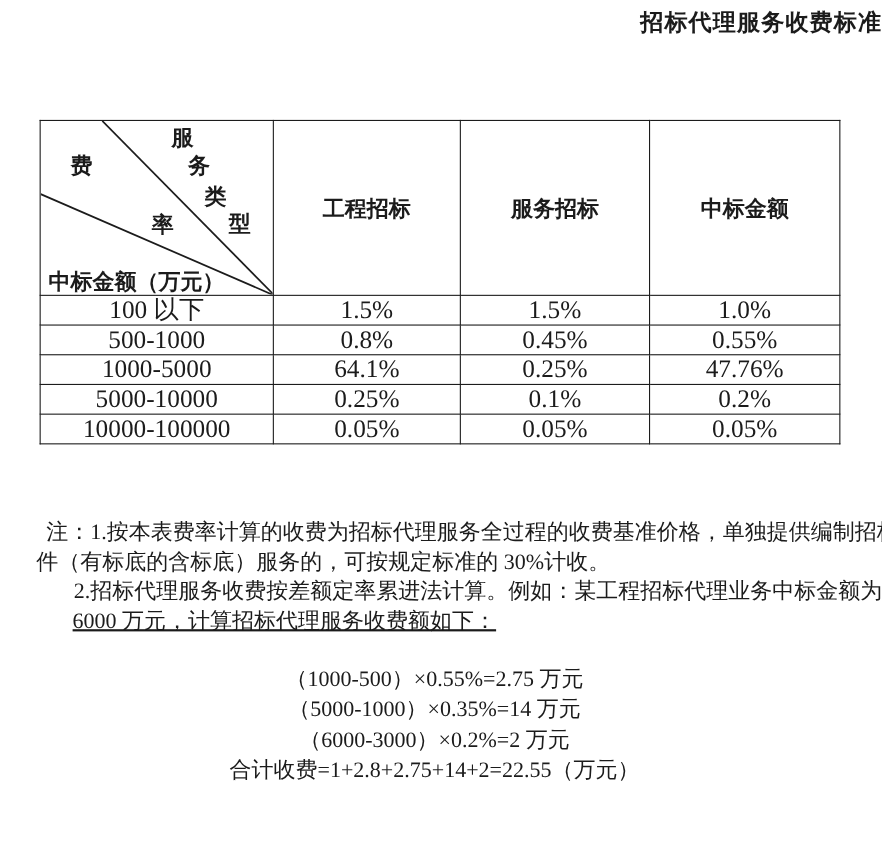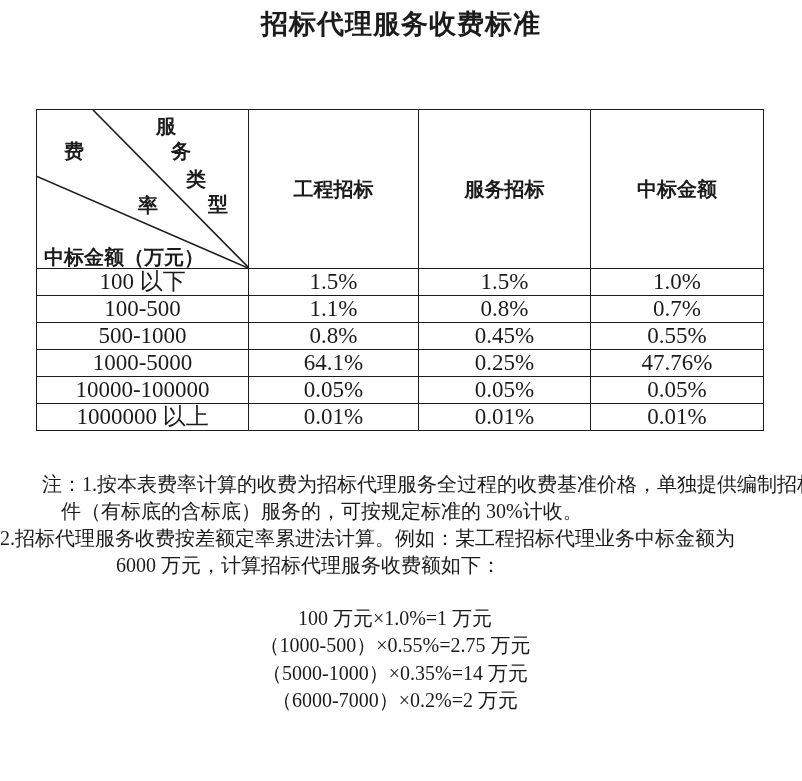--- a/index.html
+++ b/index.html
@@ -3,21 +3,21 @@
 <meta charset="utf-8">
 <style>
   html,body{margin:0;padding:0;background:#fff;}
   .page{
     position:relative;width:802px;height:781px;background:#ffffff;
     font-family:"Liberation Serif","DejaVu Serif",serif;
     color:#1b1b1b;overflow:hidden;
   }
   .title{
     position:absolute;top:6px;left:0;width:100%;margin:0;
-    text-align:center;font-size:27px;font-weight:bold;letter-spacing:1px;
+    text-align:right;font-size:21px;font-weight:bold;letter-spacing:1px;
   }
   .fee-table{
     position:absolute;left:36px;top:109px;width:727px;
     border-collapse:collapse;table-layout:fixed;text-align:center;
   }
   .fee-table th,.fee-table td{
     border:1.5px solid #1c1c1c;padding:0;overflow:hidden;
   }
   .fee-table thead th{height:158px;font-size:20px;font-weight:bold;}
   .fee-table tbody td{height:26px;line-height:26px;font-size:23px;font-weight:normal;}
@@ -28,23 +28,23 @@
   .c-fei{left:27px;top:31px;}
   .c-fu2{left:119px;top:6px;}
   .c-wu{left:134px;top:31px;}
   .c-lei{left:149px;top:59px;}
   .c-xing{left:171px;top:84px;}
   .c-lv{left:101px;top:85px;}
   .c-amount{left:7px;top:137px;}
   .notes{position:absolute;left:0;top:471px;width:802px;font-size:20px;line-height:27px;}
   .notes p{margin:0;white-space:nowrap;}
   .n1{padding-left:42px;}
-  .n2{padding-left:61px;}
-  .n3{}
-  .n4{padding-left:116px;}
+  .n2{padding-left:33px;}
+  .n3{padding-left:67px;}
+  .n4{padding-left:66px;text-decoration:underline;}
   .calc{position:absolute;left:0;top:605px;width:790px;text-align:center;
         font-size:20px;line-height:27.4px;}
   .calc p{margin:0;}
 </style>
 </head>
 <body>
 
 <div class="page">
 
   <h1 class="title">招标代理服务收费标准</h1>
@@ -77,59 +77,53 @@
       </tr>
     </thead>
     <tbody>
       <tr>
         <td>100 以下</td>
         <td>1.5%</td>
         <td>1.5%</td>
         <td>1.0%</td>
       </tr>
       <tr>
-        <td>100-500</td>
-        <td>1.1%</td>
-        <td>0.8%</td>
-        <td>0.7%</td>
-      </tr>
-      <tr>
         <td>500-1000</td>
         <td>0.8%</td>
         <td>0.45%</td>
         <td>0.55%</td>
       </tr>
       <tr>
         <td>1000-5000</td>
         <td>64.1%</td>
         <td>0.25%</td>
         <td>47.76%</td>
       </tr>
       <tr>
+        <td>5000-10000</td>
+        <td>0.25%</td>
+        <td>0.1%</td>
+        <td>0.2%</td>
+      </tr>
+      <tr>
         <td>10000-100000</td>
         <td>0.05%</td>
         <td>0.05%</td>
         <td>0.05%</td>
-      </tr>
-      <tr>
-        <td>1000000 以上</td>
-        <td>0.01%</td>
-        <td>0.01%</td>
-        <td>0.01%</td>
       </tr>
     </tbody>
   </table>
 
   <div class="notes">
     <p class="n1">注：1.按本表费率计算的收费为招标代理服务全过程的收费基准价格，单独提供编制招标文</p>
     <p class="n2">件（有标底的含标底）服务的，可按规定标准的 30%计收。</p>
     <p class="n3">2.招标代理服务收费按差额定率累进法计算。例如：某工程招标代理业务中标金额为</p>
     <p class="n4">6000 万元，计算招标代理服务收费额如下：</p>
   </div>
 
   <div class="calc">
-    <p>100 万元×1.0%=1 万元</p>
     <p>（1000-500）×0.55%=2.75 万元</p>
     <p>（5000-1000）×0.35%=14 万元</p>
-    <p>（6000-7000）×0.2%=2 万元</p>
+    <p>（6000-3000）×0.2%=2 万元</p>
+    <p>合计收费=1+2.8+2.75+14+2=22.55（万元）</p>
   </div>
 
 </div>
 
 </body></html>

